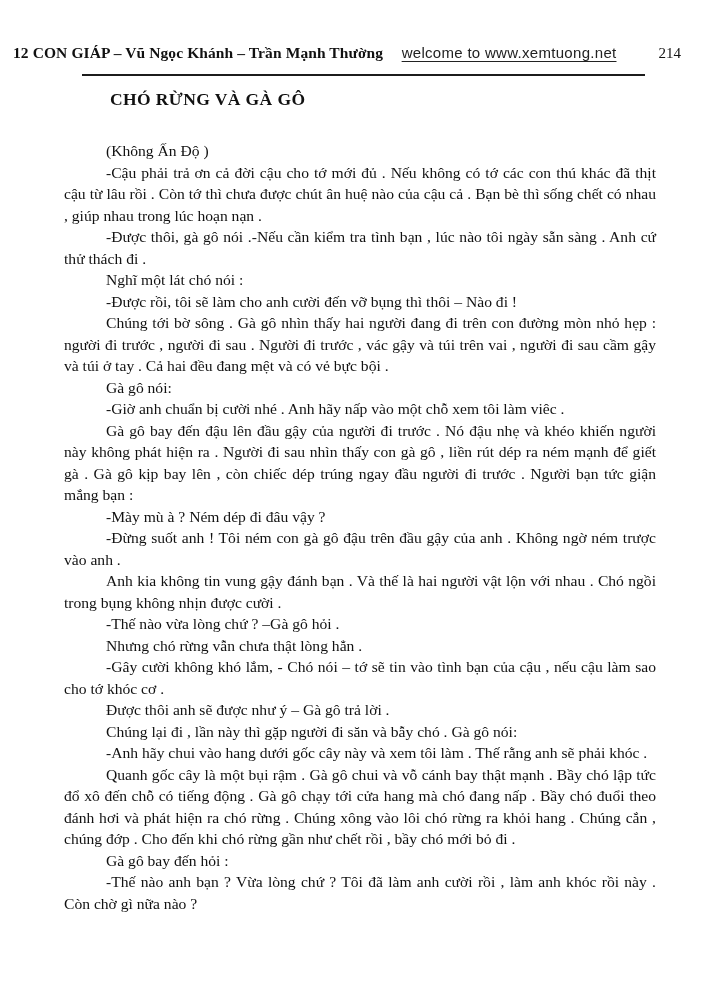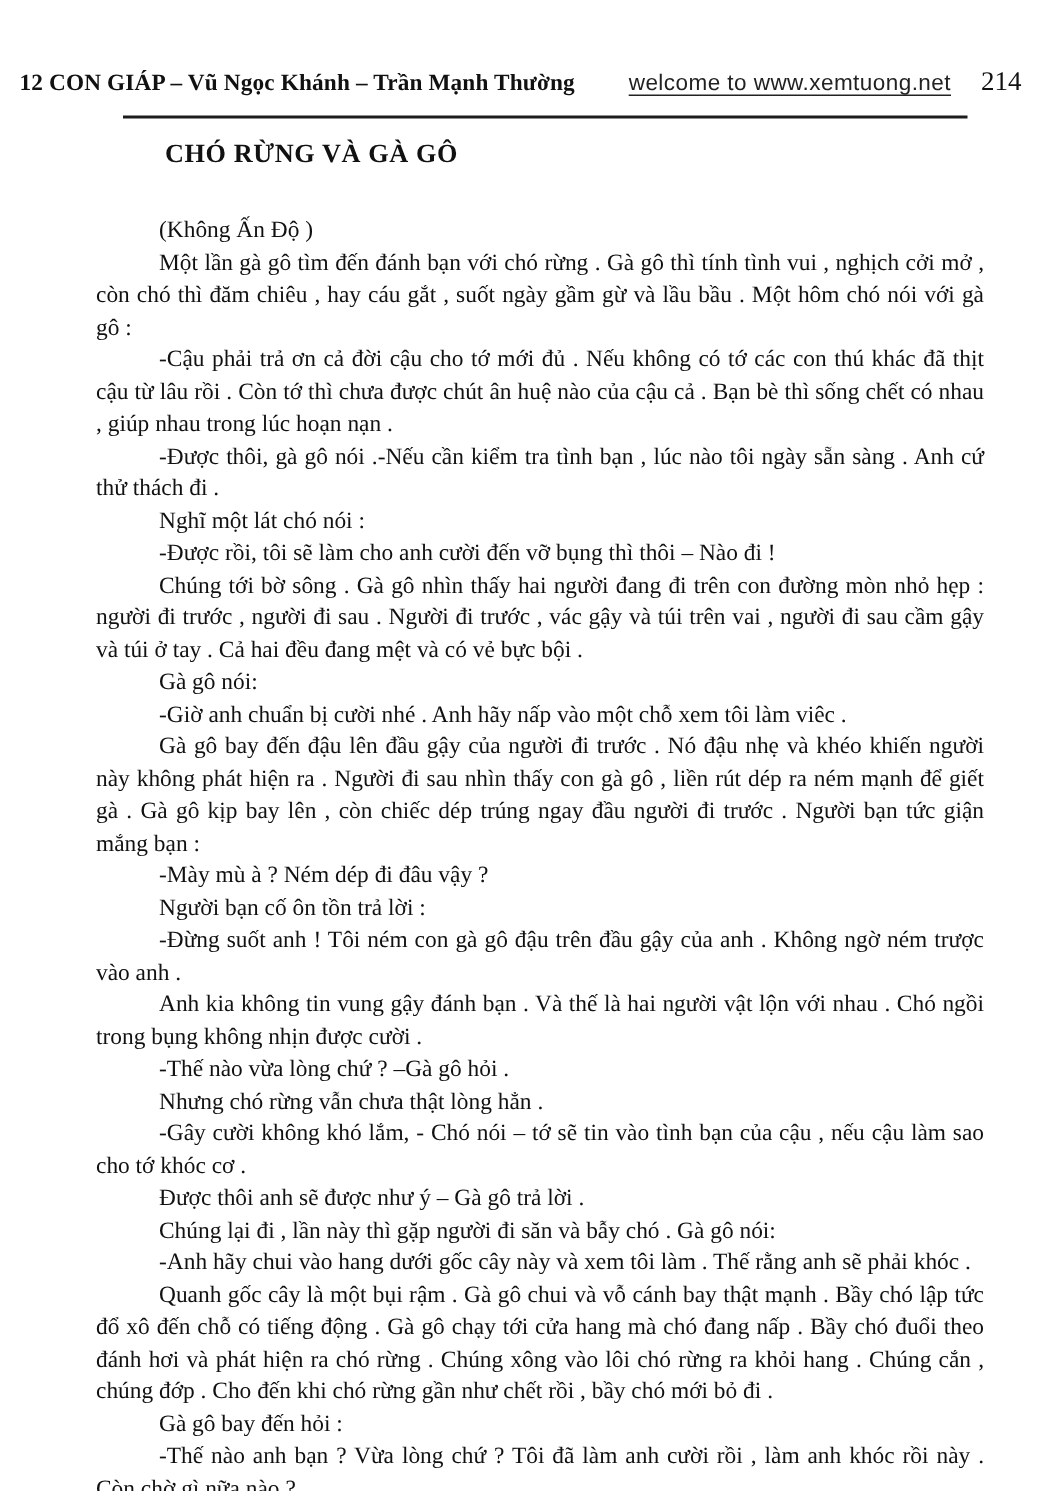--- a/index.html
+++ b/index.html
@@ -35,22 +35,22 @@
     font-family: "Liberation Sans", "DejaVu Sans", sans-serif;
     font-size: 15px;
     color: #222222;
     text-decoration: underline;
     text-underline-offset: 3px;
     letter-spacing: 0.3px;
     flex: 0 0 auto;
     cursor: pointer;
   }
   .page-number {
-    font-size: 18px;
-    margin-left: 20px;
+    font-size: 15px;
+    margin-left: 42px;
     flex: 0 0 auto;
   }
   .header-rule {
     margin: 12px 0 0 82px;
     width: 563px;
     height: 0;
     border-top: 2px solid #1c1c1c;
   }
   
   .story-title {
@@ -82,31 +82,29 @@
     <a class="site-link">welcome to www.xemtuong.net</a>
     <span class="page-number">214</span>
   </div>
 
   <div class="header-rule"></div>
 
   <h1 class="story-title">CHÓ RỪNG VÀ GÀ GÔ</h1>
 
   <div class="story-body">
       <p>(Không Ấn Độ )</p>
-      <p>Một lần gà gô tìm đến đánh bạn với chó rừng . Gà gô thì tính tình vui , nghịch cởi mở , còn chó thì đăm chiêu , hay cáu gắt , suốt ngày gầm gừ và lầu bầu . Một hôm chó nói với gà gô :</p>
       <p>-Cậu phải trả ơn cả đời cậu cho tớ mới đủ . Nếu không có tớ các con thú khác đã thịt cậu từ lâu rồi . Còn tớ thì chưa được chút ân huệ nào của cậu cả . Bạn bè thì sống chết có nhau , giúp nhau trong lúc hoạn nạn .</p>
       <p>-Được thôi, gà gô nói .-Nếu cần kiểm tra tình bạn , lúc nào tôi ngày sẵn sàng . Anh cứ thử thách đi .</p>
       <p>Nghĩ một lát chó nói :</p>
       <p>-Được rồi, tôi sẽ làm cho anh cười đến vỡ bụng thì thôi – Nào đi !</p>
       <p>Chúng tới bờ sông . Gà gô nhìn thấy hai người đang đi trên con đường mòn nhỏ hẹp : người đi trước , người đi sau . Người đi trước , vác gậy và túi trên vai , người đi sau cầm gậy và túi ở tay . Cả hai đều đang mệt và có vẻ bực bội .</p>
       <p>Gà gô nói:</p>
       <p>-Giờ anh chuẩn bị cười nhé . Anh hãy nấp vào một chỗ xem tôi làm viêc .</p>
       <p>Gà gô bay đến đậu lên đầu gậy của người đi trước . Nó đậu nhẹ và khéo khiến người này không phát hiện ra . Người đi sau nhìn thấy con gà gô , liền rút dép ra ném mạnh để giết gà . Gà gô kịp bay lên , còn chiếc dép trúng ngay đầu người đi trước . Người bạn tức giận mắng bạn :</p>
       <p>-Mày mù à ? Ném dép đi đâu vậy ?</p>
-      <p>Người bạn cố ôn tồn trả lời :</p>
       <p>-Đừng suốt anh ! Tôi ném con gà gô đậu trên đầu gậy của anh . Không ngờ ném trược vào anh .</p>
       <p>Anh kia không tin vung gậy đánh bạn . Và thế là hai người vật lộn với nhau . Chó ngồi trong bụng không nhịn được cười .</p>
       <p>-Thế nào vừa lòng chứ ? –Gà gô hỏi .</p>
       <p>Nhưng chó rừng vẫn chưa thật lòng hẳn .</p>
       <p>-Gây cười không khó lắm, - Chó nói – tớ sẽ tin vào tình bạn của cậu , nếu cậu làm sao cho tớ khóc cơ .</p>
       <p>Được thôi anh sẽ được như ý – Gà gô trả lời .</p>
       <p>Chúng lại đi , lần này thì gặp người đi săn và bẫy chó . Gà gô nói:</p>
       <p>-Anh hãy chui vào hang dưới gốc cây này và xem tôi làm . Thế rằng anh sẽ phải khóc .</p>
       <p>Quanh gốc cây là một bụi rậm . Gà gô chui và vỗ cánh bay thật mạnh . Bầy chó lập tức đổ xô đến chỗ có tiếng động . Gà gô chạy tới cửa hang mà chó đang nấp . Bầy chó đuổi theo đánh hơi và phát hiện ra chó rừng . Chúng xông vào lôi chó rừng ra khỏi hang . Chúng cắn , chúng đớp . Cho đến khi chó rừng gần như chết rồi , bầy chó mới bỏ đi .</p>
       <p>Gà gô bay đến hỏi :</p>

